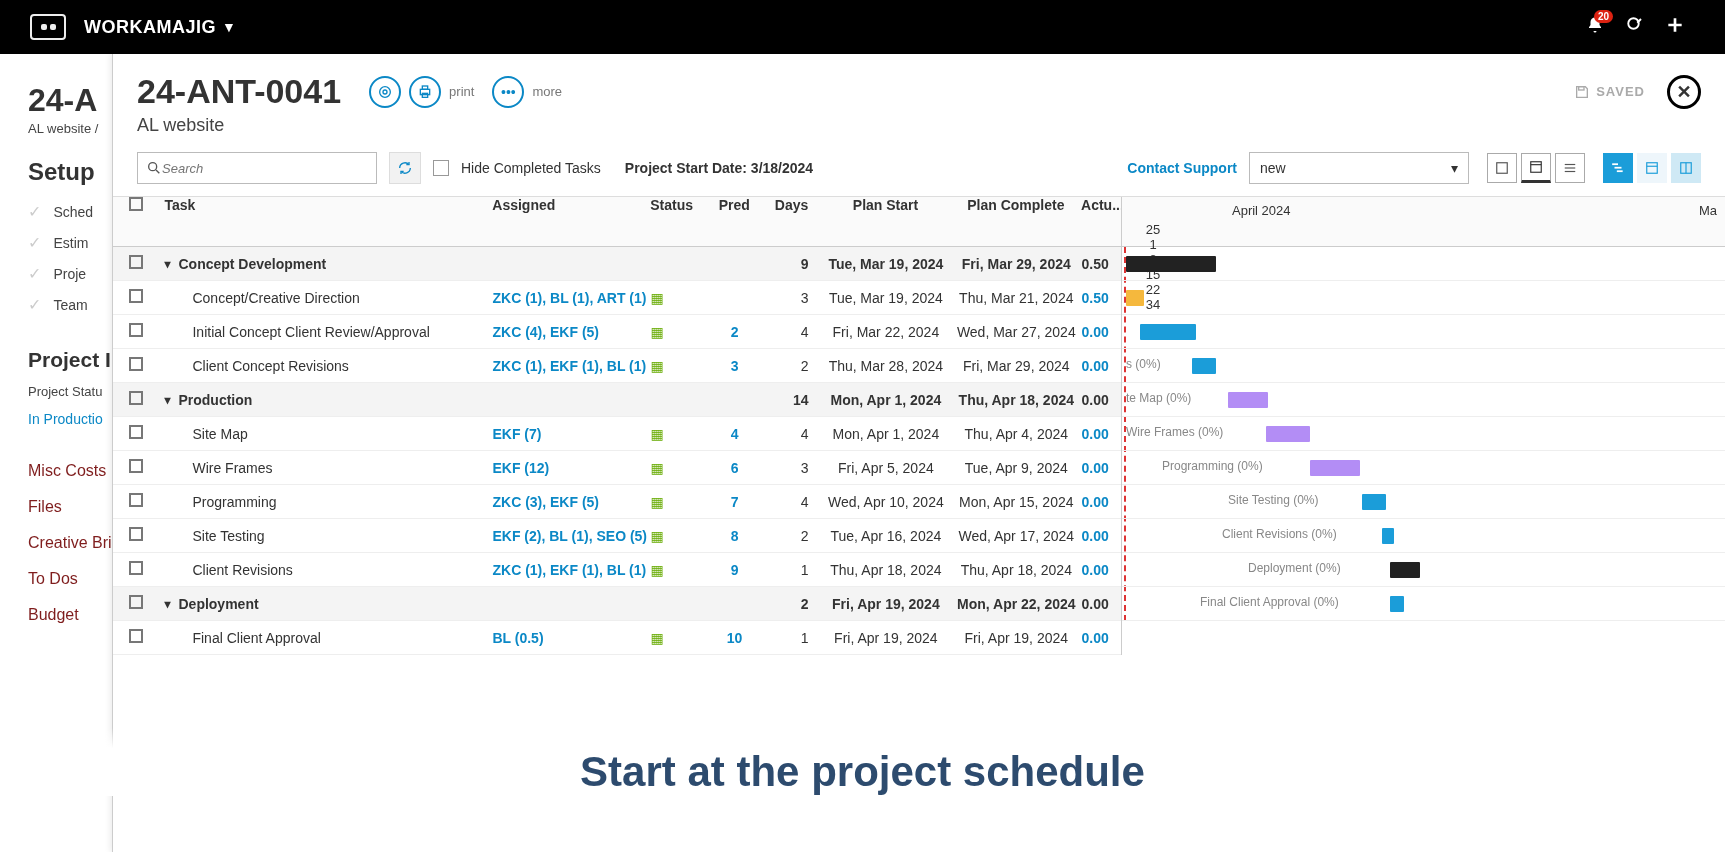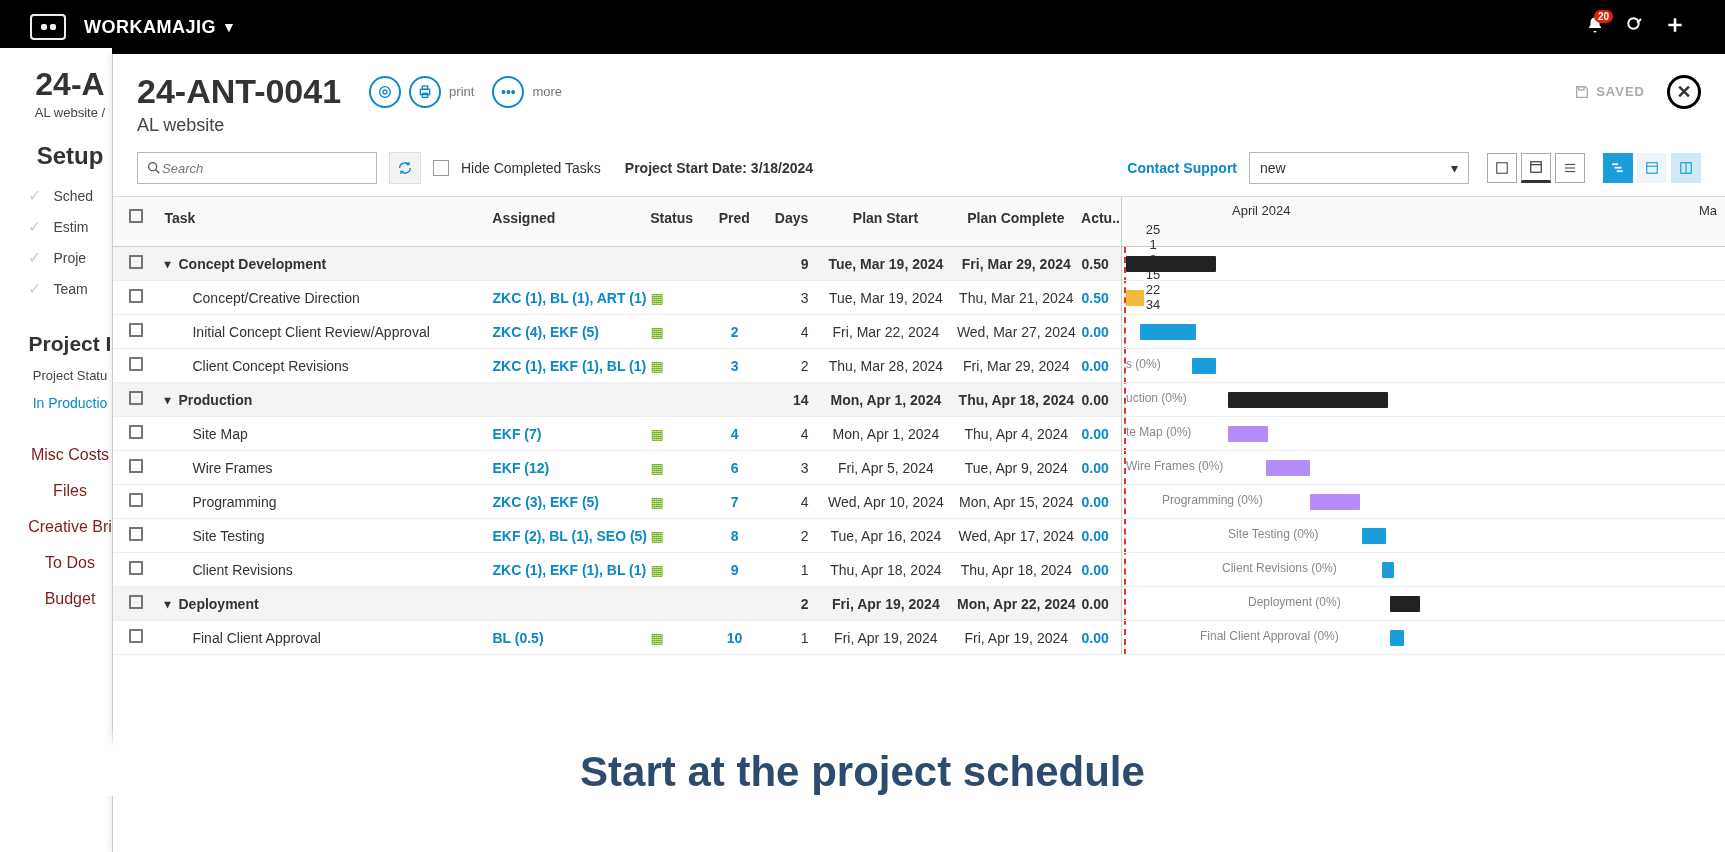--- a/index.html
+++ b/index.html
@@ -9,21 +9,21 @@
 .topbar { background: #000; height: 54px; display: flex; align-items: center; padding: 0 30px; color: #fff; }
 .logo { width: 36px; height: 26px; border: 2px solid #eee; border-radius: 4px; display: flex; align-items: center; justify-content: center; gap: 3px; margin-right: 18px; }
 .logo span { width: 6px; height: 6px; background: #eee; border-radius: 2px; }
 .brand { font-weight: 700; font-size: 18px; letter-spacing: 0.5px; display: flex; align-items: center; }
 .brand .chev { margin-left: 6px; font-size: 14px; }
 .topbar .spacer { flex: 1; }
 .topicon { width: 40px; text-align: center; font-size: 18px; cursor: pointer; position: relative; }
 .badge { position: absolute; top: -6px; right: 2px; background: #d21; color: #fff; border-radius: 8px; font-size: 10px; padding: 1px 4px; font-weight: 700; }
 
 
-.leftcol { position: absolute; left: 0; top: 48px; width: 112px; padding: 18px 0 0 28px; background: #fff; text-align: center; }
+.leftcol { position: absolute; left: 0; top: 54px; width: 112px; padding: 28px 0 0 28px; background: #fff; }
 .leftcol .big { font-size: 32px; font-weight: 800; white-space: nowrap; }
 .leftcol .sub { font-size: 13px; color: #444; margin-top: 2px; white-space: nowrap; }
 .leftcol h3 { font-size: 24px; font-weight: 700; margin-top: 22px; }
 .leftnav { margin-top: 10px; }
 .leftnav div { display: flex; align-items: center; color: #444; font-size: 14px; padding: 6px 0; white-space: nowrap; }
 .leftnav .tick { color: #ccc; margin-right: 12px; font-size: 16px; }
 .section-h { font-size: 21px; font-weight: 700; margin-top: 28px; white-space: nowrap; }
 .section-s { font-size: 13px; color: #444; margin-top: 12px; white-space: nowrap; }
 .section-a { font-size: 14px; color: #0b88c6; margin-top: 12px; white-space: nowrap; }
 .linklist div { font-size: 16px; color: #7f1d1d; padding: 9px 0; white-space: nowrap; }
@@ -56,21 +56,21 @@
 .vbtn { width: 30px; height: 30px; border: 1px solid #aaa; display: flex; align-items: center; justify-content: center; cursor: pointer; color: #555; }
 .vbtn.active { border-bottom: 3px solid #333; }
 .vbtn.blue { background: #1b9dd9; color: #fff; border-color: #1b9dd9; }
 .vbtn.lblue { background: #cfe9f5; border-color: #cfe9f5; color: #1b9dd9; }
 
 
 .sched { display: flex; border-top: 1px solid #ddd; }
 .tcol { width: 1008px; }
 .gcol { flex: 1; position: relative; border-left: 1px solid #ccc; overflow: hidden; }
 
-.thead { display: flex; height: 50px; align-items: center; border-bottom: 1px solid #ccc; padding: 0 0 8px 0; background: #fafafa; }
+.thead { display: flex; height: 50px; align-items: flex-start; border-bottom: 1px solid #ccc; padding: 0 0 8px 0; background: #fafafa; }
 .th { font-weight: 700; font-size: 14px; }
 .c-chk { width: 46px; text-align: center; }
 .c-task { width: 338px; padding-left: 6px; }
 .c-ass { width: 160px; }
 .c-stat { width: 58px; }
 .c-pred { width: 54px; text-align: center; }
 .c-days { width: 60px; text-align: right; padding-right: 12px; }
 .c-ps { width: 132px; text-align: center; }
 .c-pc { width: 132px; text-align: center; }
 .c-act { width: 40px; text-align: left; }
@@ -475,24 +475,20 @@
             <div class="bar bOrange" style="left:4px;width:18px"></div>
           </div>
         <div class="grow">
             <div class="bar bBlue" style="left:18px;width:56px"></div>
           </div>
         <div class="grow">
             <div class="bar bBlue" style="left:70px;width:24px"></div>
             <div class="lbl" style="left:4px">s (0%)</div>
           </div>
         <div class="grow">
-            <div class="bar bBlack" style="left:106px;width:160px"></div>
-            <div class="lbl" style="left:4px">uction (0%)</div>
-          </div>
-        <div class="grow">
             <div class="bar bPurple" style="left:106px;width:40px"></div>
             <div class="lbl" style="left:4px">te Map (0%)</div>
           </div>
         <div class="grow">
             <div class="bar bPurple" style="left:144px;width:44px"></div>
             <div class="lbl" style="left:4px">Wire Frames (0%)</div>
           </div>
         <div class="grow">
             <div class="bar bPurple" style="left:188px;width:50px"></div>
             <div class="lbl" style="left:40px">Programming (0%)</div>

